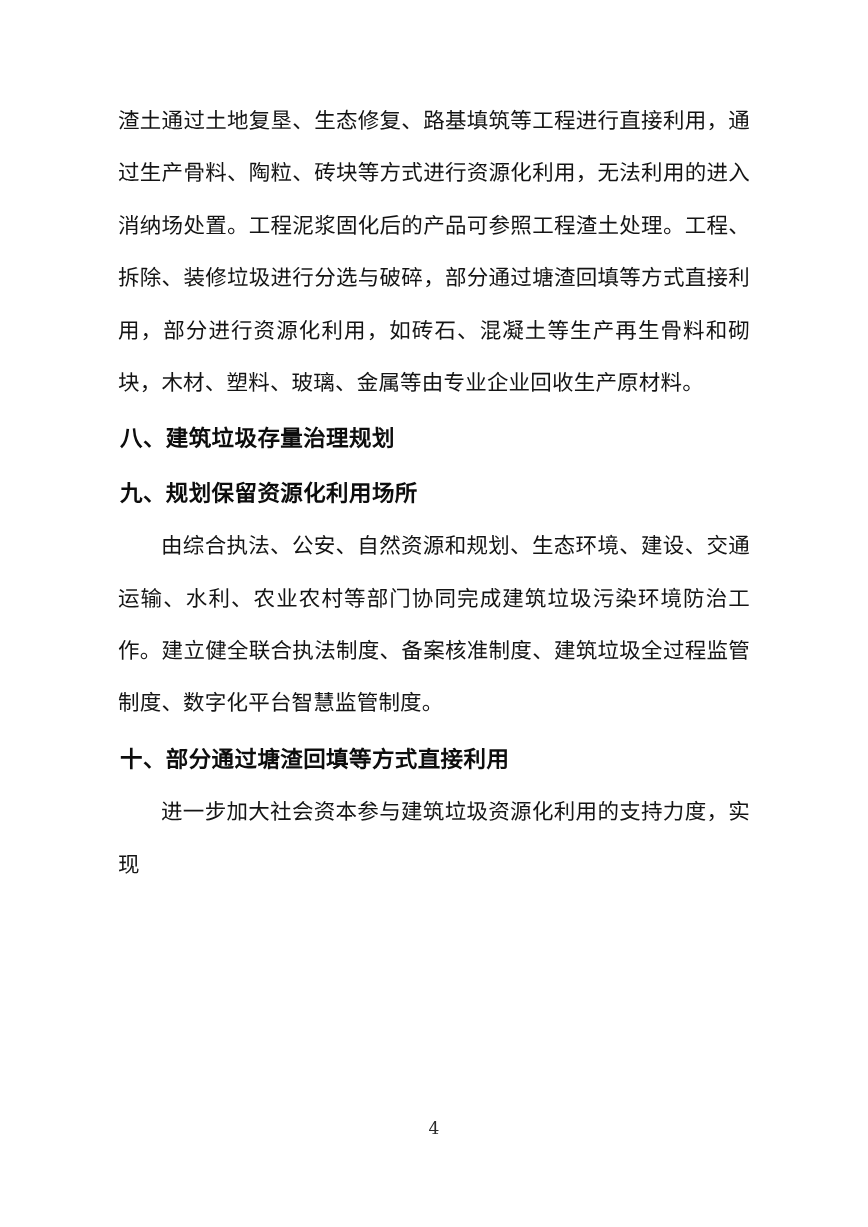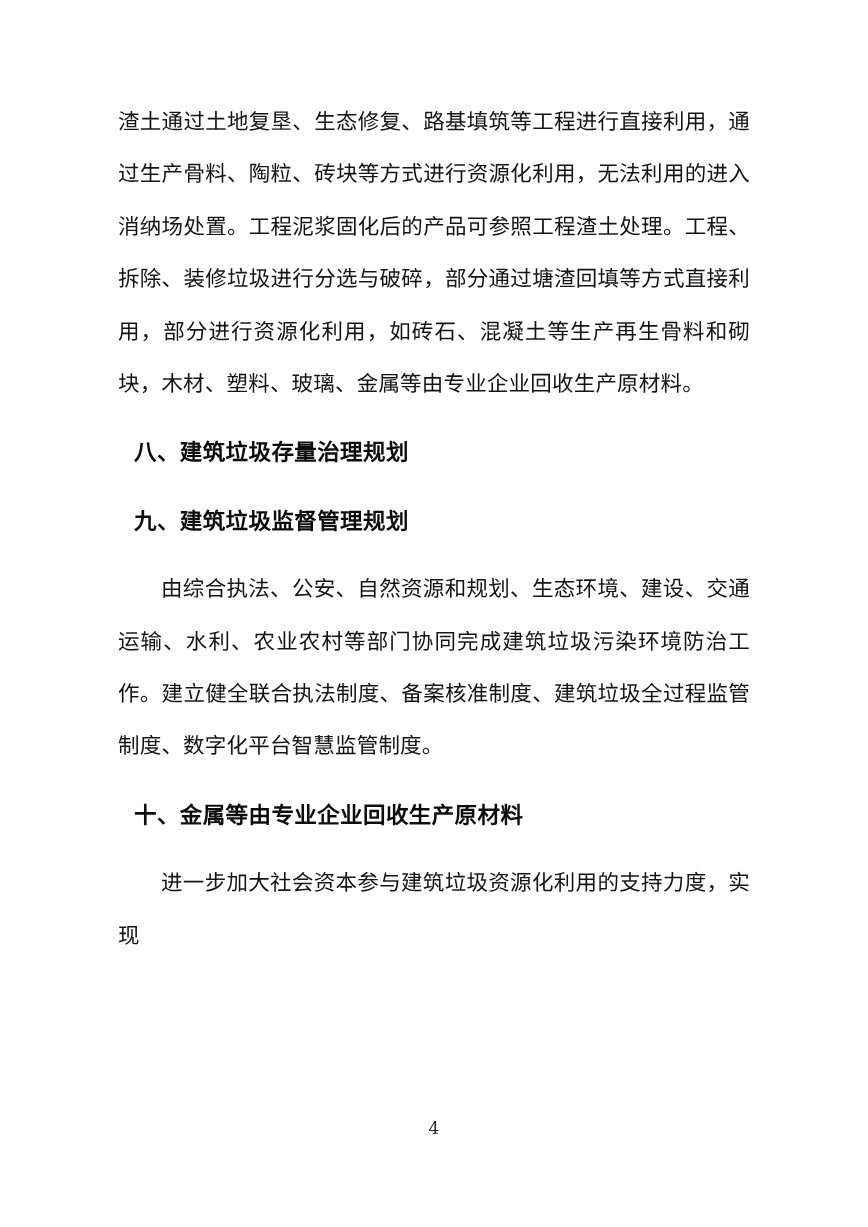--- a/index.html
+++ b/index.html
@@ -25,38 +25,38 @@
     position: absolute;
     left: 118px;
     top: 96px;
     width: 632px;
   }
 
   
   p.body-par {
     margin: 0;
     padding: 0;
-    font-family: Liberation Sans, sans-serif;
+    font-family: Liberation Mono, monospace;
     font-size: 21.5px;
     line-height: 52.4px;
     text-align: justify;
     text-justify: inter-ideograph;
     text-indent: 2em;
     letter-spacing: 0.2px;
     color: #141414;
     word-break: break-all;
   }
 
   p.no-indent {
     text-indent: 0;
   }
 
   
   h2.section-heading {
-    margin: 16px;
+    margin: 2px;
     padding: 0;
     font-family: "DejaVu Sans", "Liberation Sans", sans-serif;
     font-size: 22.5px;
     line-height: 52.4px;
     font-weight: 700;
     text-indent: 0;
     letter-spacing: 0.4px;
     color: #0d0d0d;
     white-space: nowrap;
   }
@@ -78,25 +78,25 @@
 <div class="page">
 
   <div class="content">
 
     <p class="body-par no-indent">渣土通过土地复垦、生态修复、路基填筑等工程进行直接利用，通过生产骨料、陶粒、砖块等方式进行资源化利用，无法利用的进入消纳场处置。工程泥浆固化后的产品可参照工程渣土处理。工程、拆除、装修垃圾进行分选与破碎，部分通过塘渣回填等方式直接利用，部分进行资源化利用，如砖石、混凝土等生产再生骨料和砌块，木材、塑料、玻璃、金属等由专业企业回收生产原材料。</p>
 
 
     <h2 class="section-heading">八、建筑垃圾存量治理规划</h2>
 
 
-    <h2 class="section-heading">九、建筑垃圾监督管理规划</h2>
+    <h2 class="section-heading">九、规划保留资源化利用场所</h2>
 
     <p class="body-par">由综合执法、公安、自然资源和规划、生态环境、建设、交通运输、水利、农业农村等部门协同完成建筑垃圾污染环境防治工作。建立健全联合执法制度、备案核准制度、建筑垃圾全过程监管制度、数字化平台智慧监管制度。</p>
 
-    <h2 class="section-heading">十、金属等由专业企业回收生产原材料</h2>
+    <h2 class="section-heading">十、部分通过塘渣回填等方式直接利用</h2>
 
     <p class="body-par">进一步加大社会资本参与建筑垃圾资源化利用的支持力度，实现</p>
 
   </div>
 
   <div class="page-number">4</div>
 
 </div>
 
 </body></html>

